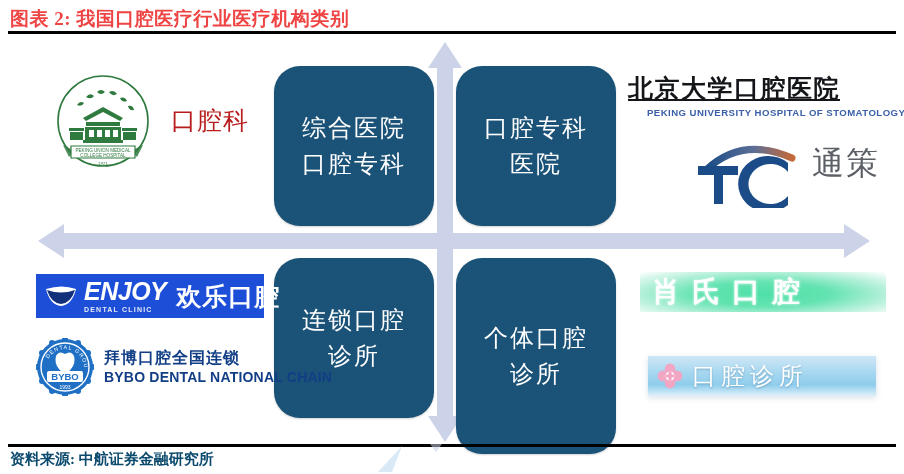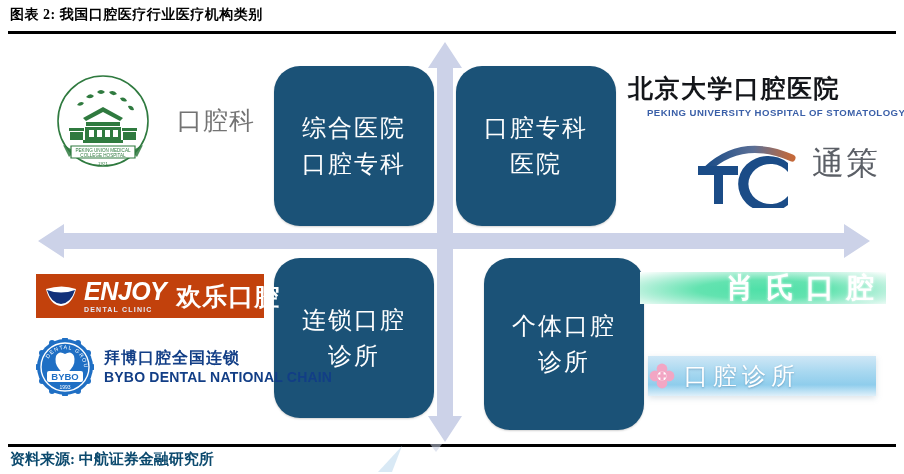--- a/index.html
+++ b/index.html
@@ -17,23 +17,23 @@
     height: 474px;
     background: #ffffff;
     overflow: hidden;
   }
 
   
   #exhibit-title {
     position: absolute;
     left: 10px;
     top: 6px;
-    font-size: 14px;
+    font-size: 19px;
     font-weight: bold;
-    color: #000000;
+    color: #ef4444;
     letter-spacing: 0.5px;
     white-space: nowrap;
     font-family: "Liberation Serif", "DejaVu Serif", serif;
   }
   #title-rule {
     position: absolute;
     left: 8px;
     top: 31px;
     width: 888px;
     height: 3px;
@@ -79,47 +79,48 @@
     font-family: "Liberation Serif", "DejaVu Serif", serif;
     font-size: 24px;
     line-height: 1.5;
     letter-spacing: 2px;
     box-shadow: 0 1px 2px rgba(0,0,0,0.18);
   }
   .quad-box .line { display: block; white-space: nowrap; }
   #box-tl { left: 274px; top: 66px;  width: 160px; height: 160px; align-items: center; }
   #box-tr { left: 456px; top: 66px;  width: 160px; height: 160px; }
   #box-bl { left: 274px; top: 258px; width: 160px; height: 160px; }
-  #box-br { left: 456px; top: 258px; width: 160px; height: 172px; margin-left: 28px; }
+  #box-br { left: 456px; top: 258px; width: 160px; height: 196px; }
 
   
   .logo-slot { position: absolute; }
 
   
   #logo-pumch { left: 55px; top: 68px; width: 215px; height: 105px;
                 display: flex; align-items: center; }
   #pumch-emblem { width: 96px; height: 96px; position: relative; flex: 0 0 auto; }
   #pumch-label {
-    margin-left: 26px;
+    margin-left: 20px;
     font-size: 25px;
-    color: #737373;
+    color: #b91c1c;
     letter-spacing: 1px;
     font-family: Liberation Mono, monospace;
     white-space: nowrap;
   }
 
   
   #logo-pku { left: 628px; top: 72px; width: 262px; height: 62px; }
   #pku-cn {
     font-size: 25px;
     color: #14161a;
     letter-spacing: 1.5px;
     white-space: nowrap;
     font-family: "Liberation Serif", "DejaVu Serif", serif;
     font-weight: bold;
+    text-decoration: underline;
   }
   #pku-en {
     margin-top: 2px;
     font-size: 9.6px;
     color: #3a5fa8;
     letter-spacing: 0.45px;
     white-space: nowrap;
     font-family: "Liberation Sans", "DejaVu Sans", sans-serif;
     font-weight: bold;
     padding-left: 19px;
@@ -135,21 +136,21 @@
     font-size: 32px;
     color: #5b5f66;
     letter-spacing: 2px;
     white-space: nowrap;
     font-family: "Liberation Sans", "DejaVu Sans", sans-serif;
   }
 
   
   #logo-enjoy {
     left: 36px; top: 274px; width: 228px; height: 44px;
-    background: #c2410c;
+    background: #1d4ed8;
     display: flex; align-items: center;
     padding: 0 8px;
     box-sizing: border-box;
   }
   #enjoy-swoosh { width: 34px; height: 26px; position: relative; flex: 0 0 auto; }
   #enjoy-words { margin-left: 6px; line-height: 1; }
   #enjoy-en {
     font-size: 25px; font-weight: bold; color: #ffffff;
     font-family: "Liberation Sans", "DejaVu Sans", sans-serif;
     font-style: italic; letter-spacing: -0.5px;
@@ -176,39 +177,39 @@
     letter-spacing: 1px; white-space: nowrap; line-height: 1.1;
   }
   #bybo-en {
     font-size: 14px; font-weight: bold; color: #123e86;
     font-family: "Liberation Sans", "DejaVu Sans", sans-serif;
     letter-spacing: 0.2px; white-space: nowrap; margin-top: 2px;
   }
 
   
   #logo-xiaoshi {
-    left: 640px; top: 272px; width: 246px; height: 32px;
+    left: 640px; top: 272px; width: 246px; height: 40px;
     background: radial-gradient(ellipse at 50% 55%, #4fe0a8 0%, #63e3b0 38%, #b9f1dc 72%, #ffffff 100%);
-    display: flex; align-items: center; justify-content: flex-end;
+    display: flex; align-items: center; justify-content: flex-start;
     filter: blur(0.3px);
   }
   #xiaoshi-text {
     font-size: 28px; font-weight: bold; color: #ffffff;
     letter-spacing: 12px; text-indent: 12px;
     font-family: "Liberation Sans", "DejaVu Sans", sans-serif;
     text-shadow: 0 0 3px rgba(255,255,255,0.85);
     white-space: nowrap;
   }
 
   
   #logo-clinic {
     left: 648px; top: 356px; width: 228px; height: 40px;
     background: linear-gradient(180deg, #cfe7f6 0%, #a8d8f0 40%, #8fcdec 72%, #dff0fa 100%);
     display: flex; align-items: center;
-    padding-left: 0; box-sizing: border-box;
+    padding-left: 8px; box-sizing: border-box;
     box-shadow: 0 2px 6px rgba(120,150,170,0.28);
   }
   #clinic-flower { width: 28px; height: 28px; flex: 0 0 auto; position: relative; }
   #clinic-text {
     margin-left: 8px; font-size: 24px; color: #ffffff;
     letter-spacing: 5px;
     font-family: "Liberation Serif", "DejaVu Serif", serif;
     text-shadow: 0 1px 2px rgba(90,140,175,0.65);
     white-space: nowrap;
   }

